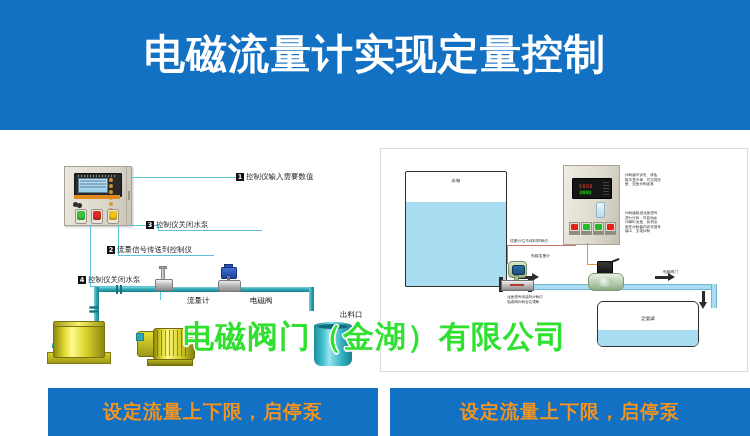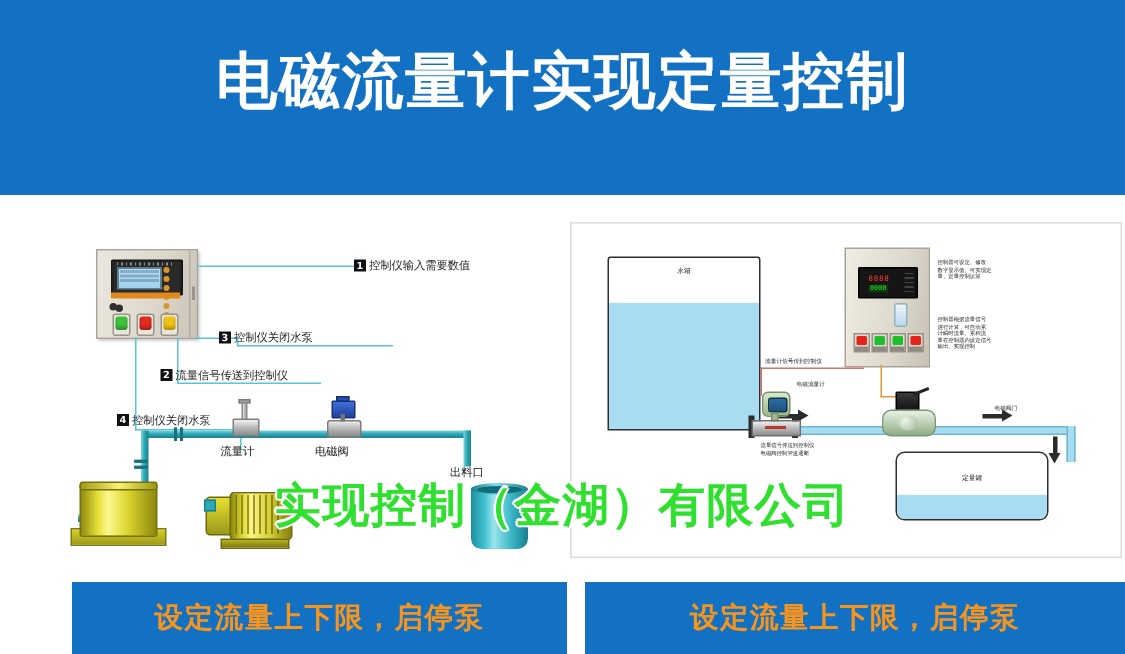--- a/index.html
+++ b/index.html
@@ -137,20 +137,21 @@
     position:absolute;left:9px;top:2px;width:4px;height:12px;
     background:linear-gradient(90deg,#e6e6e6,#9e9e9e);border:1px solid #8a8a8a;box-sizing:border-box;
   }
   .fm .cap{
     position:absolute;left:7px;top:0;width:8px;height:3px;
     background:#9fa3a6;border:1px solid #77797b;box-sizing:border-box;
   }
   .label-sm{
     position:absolute;font-size:7.5px;color:#111;white-space:nowrap;
     font-family:"DejaVu Sans","Liberation Sans",sans-serif;
+    margin-left:40px;
   }
 
   
   .sv{position:absolute;left:216px;top:134px;width:26px;height:28px;}
   .sv .coil{
     position:absolute;left:5px;top:3px;width:14px;height:10px;
     background:linear-gradient(#3f6fd6,#20409a);border:1px solid #16307a;border-radius:1px;
   }
   .sv .stem{position:absolute;left:11px;top:12px;width:3px;height:6px;background:#6f7376;}
   .sv .bodyv{
@@ -571,21 +572,21 @@
         <div class="bodyv"></div>
       </div>
       <div class="tinylabel" style="left:282px;top:120px;">电磁阀门</div>
 
       <div class="rtank2">
         <div class="water"></div>
         <div class="lbl">定量罐</div>
       </div>
     </div>
 
-    <div class="watermark">实现控制（金湖）有限公司</div>
+    <div class="watermark">电磁阀门（金湖）有限公司</div>
   </div>
 
   <div class="footer">
     <div class="banner b-left">设定流量上下限，启停泵</div>
     <div class="banner b-right">设定流量上下限，启停泵</div>
   </div>
 
 </div>
 
 </body></html>

